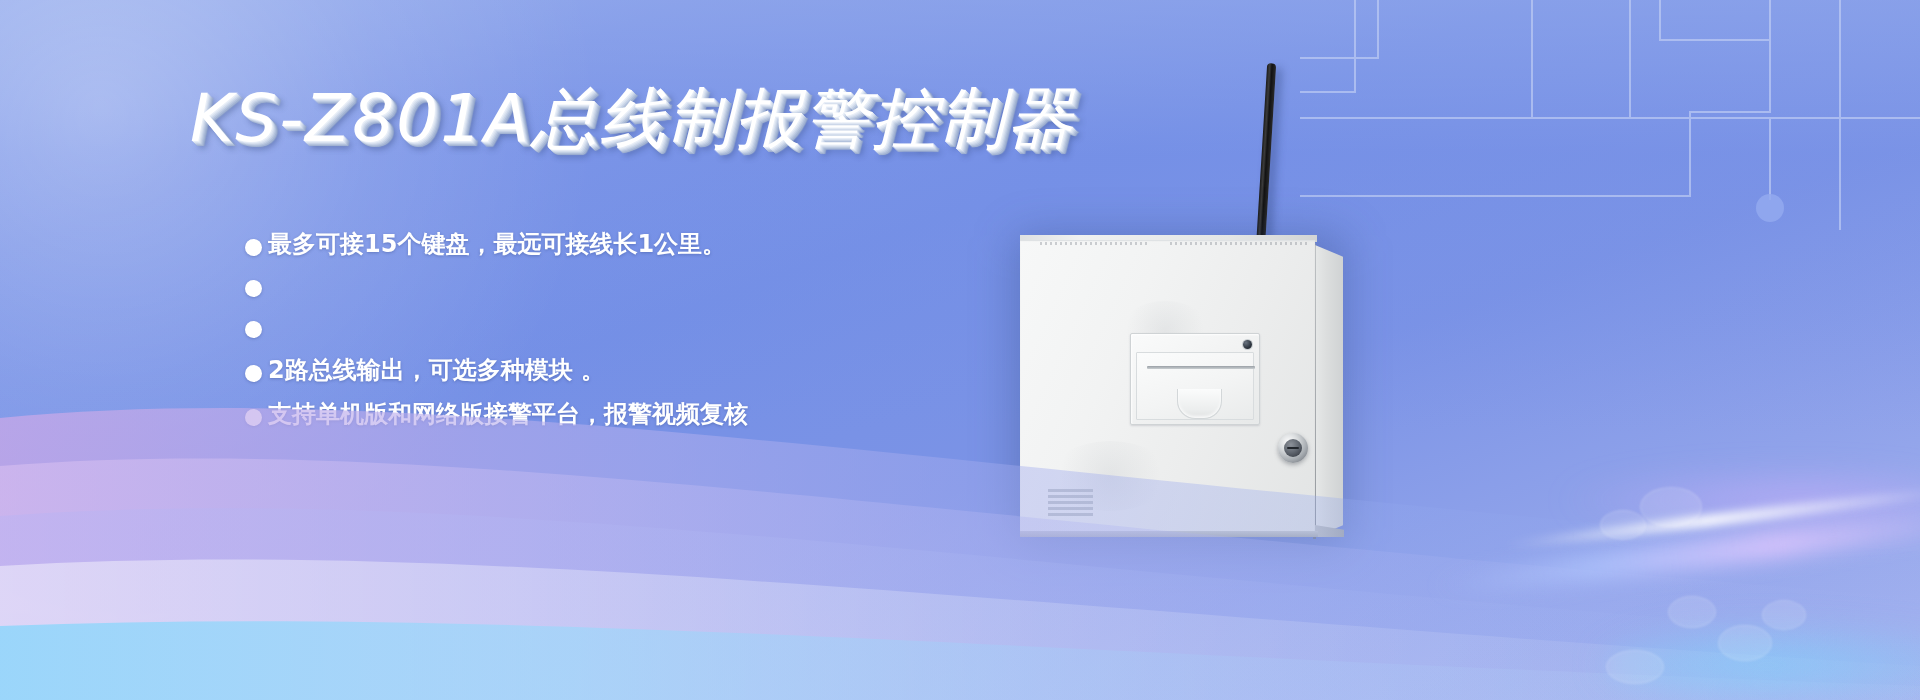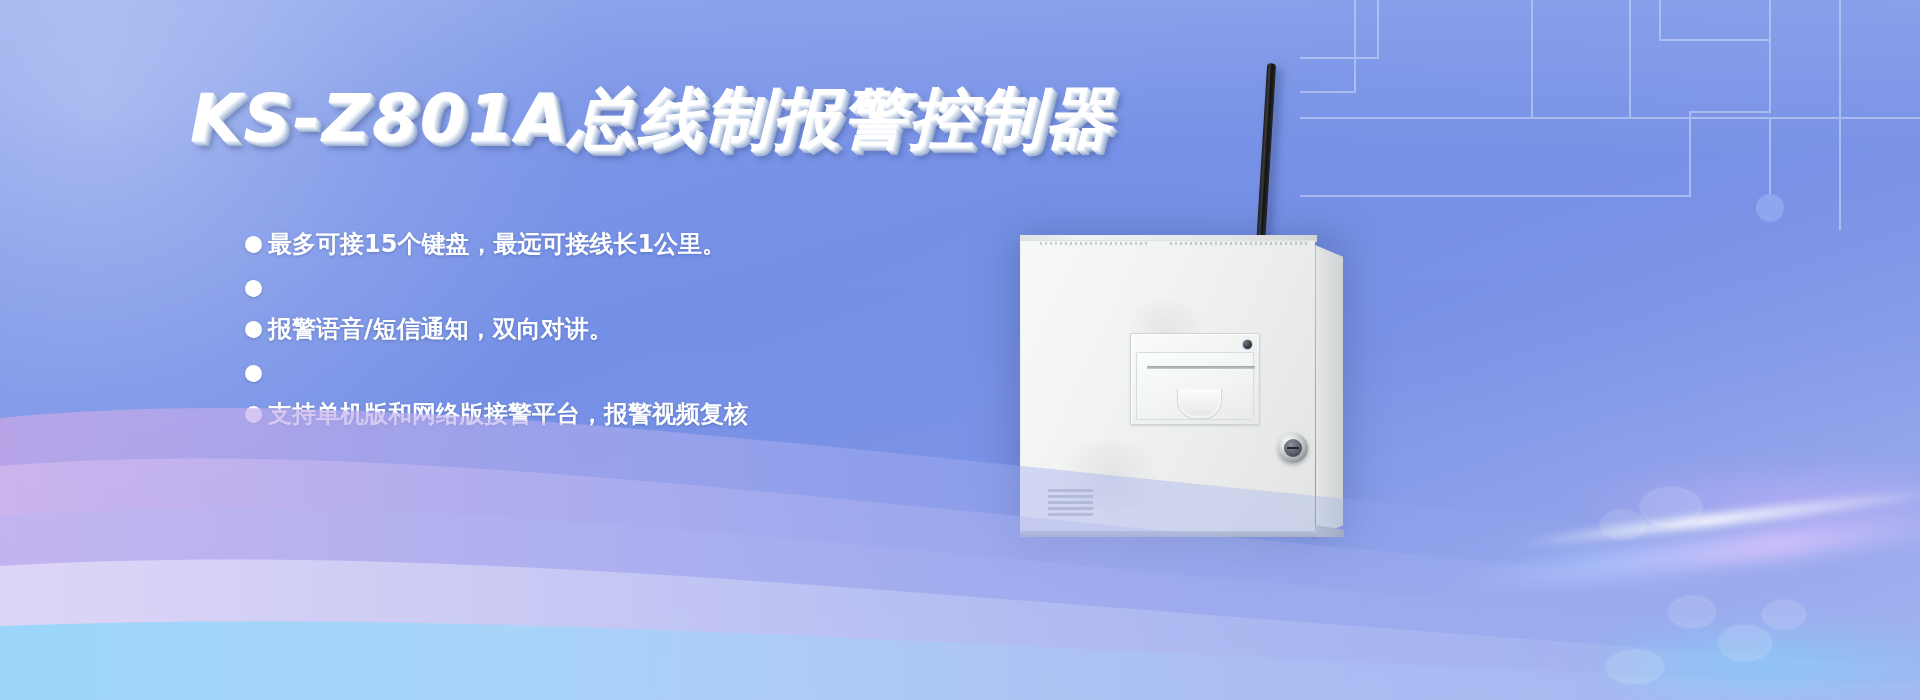--- a/index.html
+++ b/index.html
@@ -97,37 +97,37 @@
   }
 
   
   .circuit{ position:absolute; right:0; top:0; width:620px; height:230px; }
   .circuit svg{ display:block; }
 
   
   .title{
     position:absolute; left:190px; top:74px;
     font-family:"DejaVu Sans","Liberation Sans",sans-serif;
-    font-size:66px; font-weight:bold; font-style:italic;
+    font-size:66px; font-weight:normal; font-style:italic;
     letter-spacing:2px;
     color:#ffffff;
     white-space:nowrap;
     text-shadow:
       1px 1px 0 #e8eef7, 2px 2px 0 #d8e1ef, 3px 3px 0 #c6d2e6,
       4px 4px 0 #b3c2dc, 5px 5px 0 #a2b3d3, 6px 5px 1px #93a6cb,
       7px 7px 6px rgba(40,60,110,0.45);
   }
 
   
   .bullets{
     position:absolute; left:245px; top:232px;
     width:820px;
   }
   .bullet{
-    display:flex; align-items:flex-start;
+    display:flex; align-items:flex-end;
     color:#ffffff;
     font-family:"DejaVu Sans","Liberation Sans",sans-serif;
     font-size:24px;
     font-weight:600;
     line-height:1;
     margin-bottom:20px;
     text-shadow:0 1px 3px rgba(40,60,120,0.35);
     white-space:nowrap;
   }
   .bullet .dot{
@@ -336,24 +336,24 @@
   <ul class="bullets" style="list-style:none">
     <li class="bullet">
       <span class="dot"></span>
       <span class="txt">最多可接15个键盘，最远可接线长1公里。</span>
     </li>
     <li class="bullet">
       <span class="dot"></span>
     </li>
     <li class="bullet">
       <span class="dot"></span>
-      <span class="txt">报警语音/短信通知，双向对讲。</span>
     </li>
     <li class="bullet">
       <span class="dot"></span>
+      <span class="txt">2路总线输出，可选多种模块 。</span>
     </li>
     <li class="bullet">
       <span class="dot"></span>
       <span class="txt">支持单机版和网络版接警平台，报警视频复核</span>
     </li>
   </ul>
 
   <div class="product">
     <div class="antenna"></div>
     <div class="antenna-base"></div>

